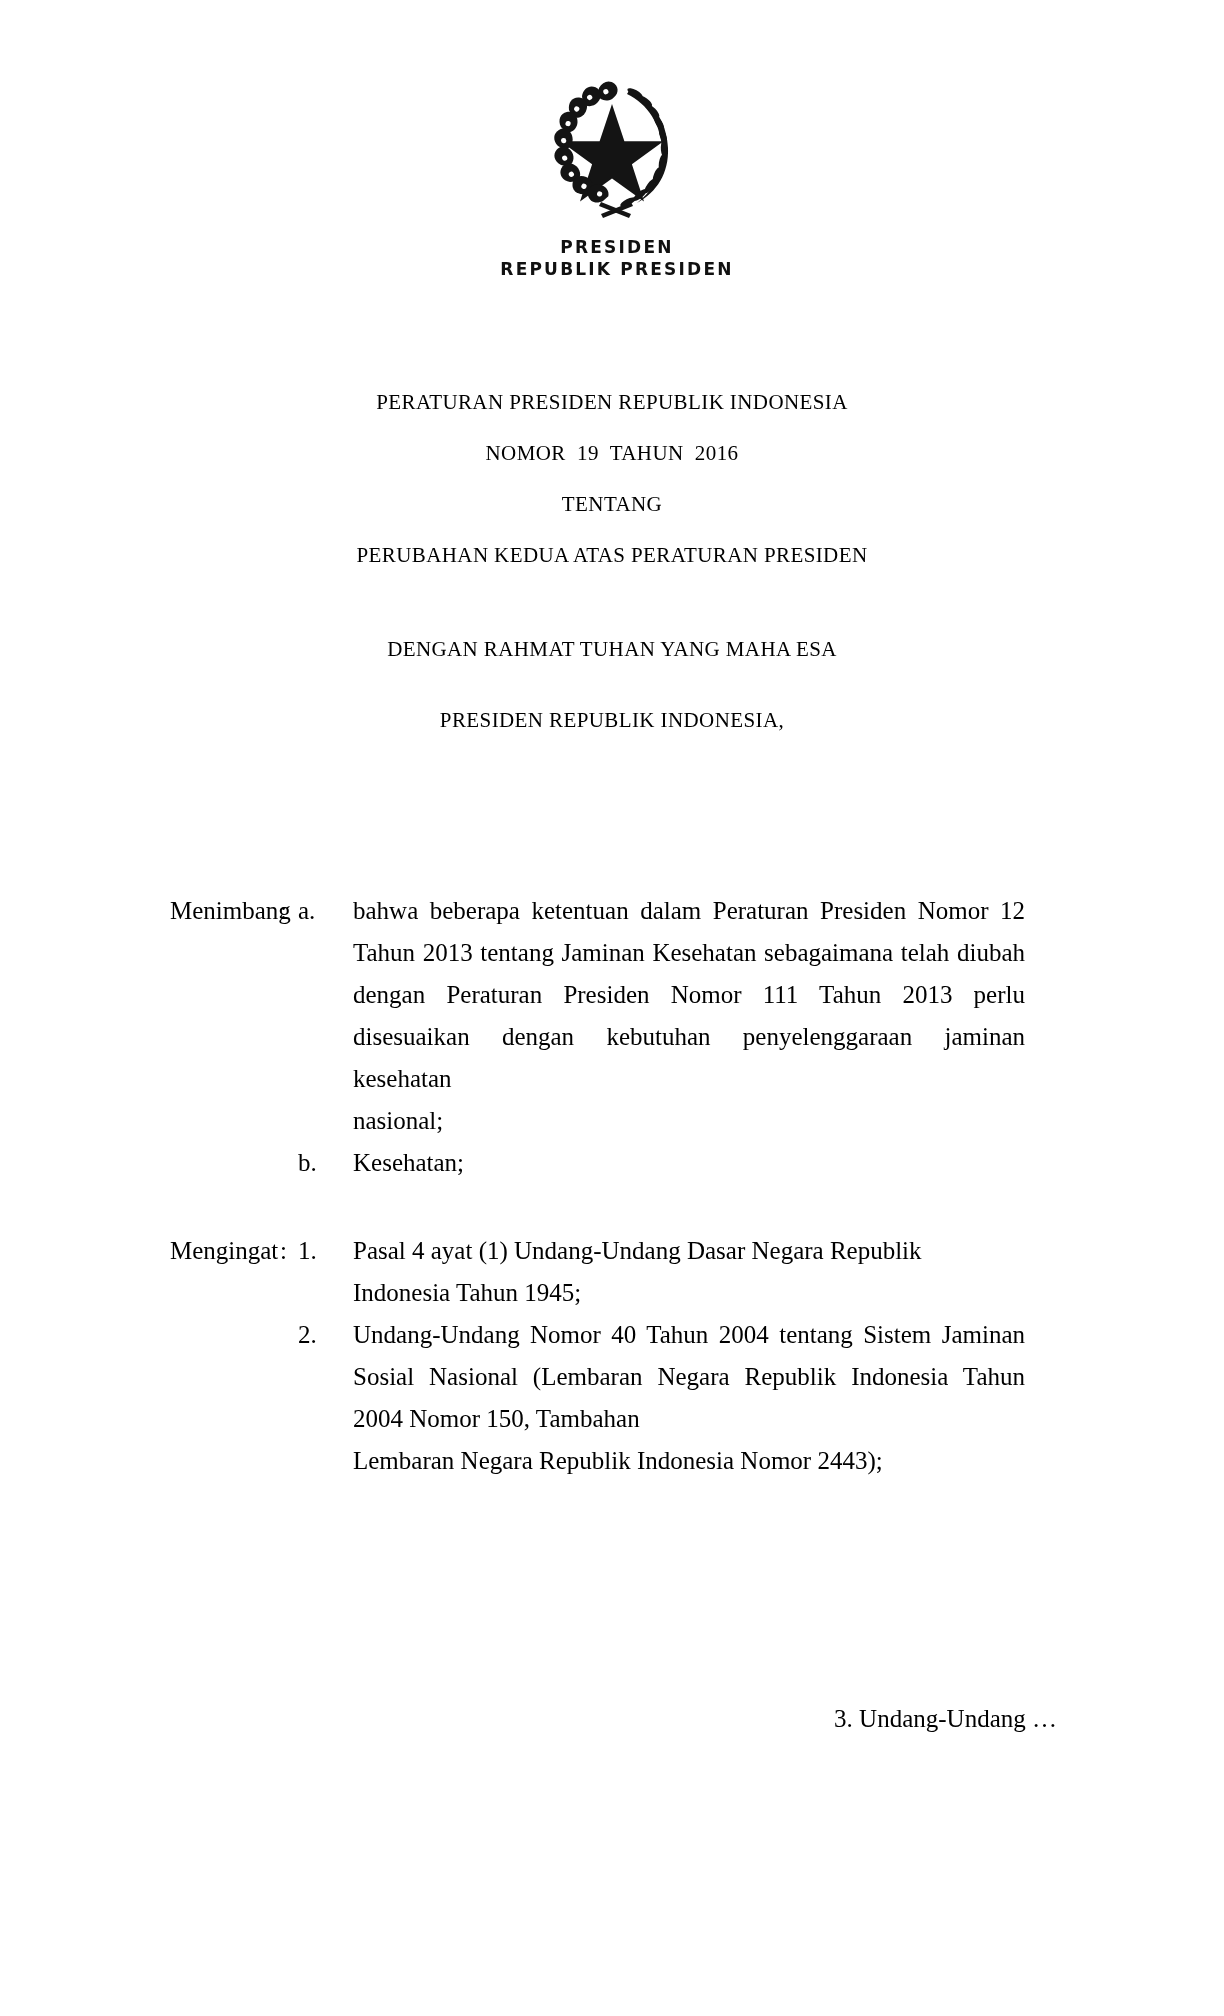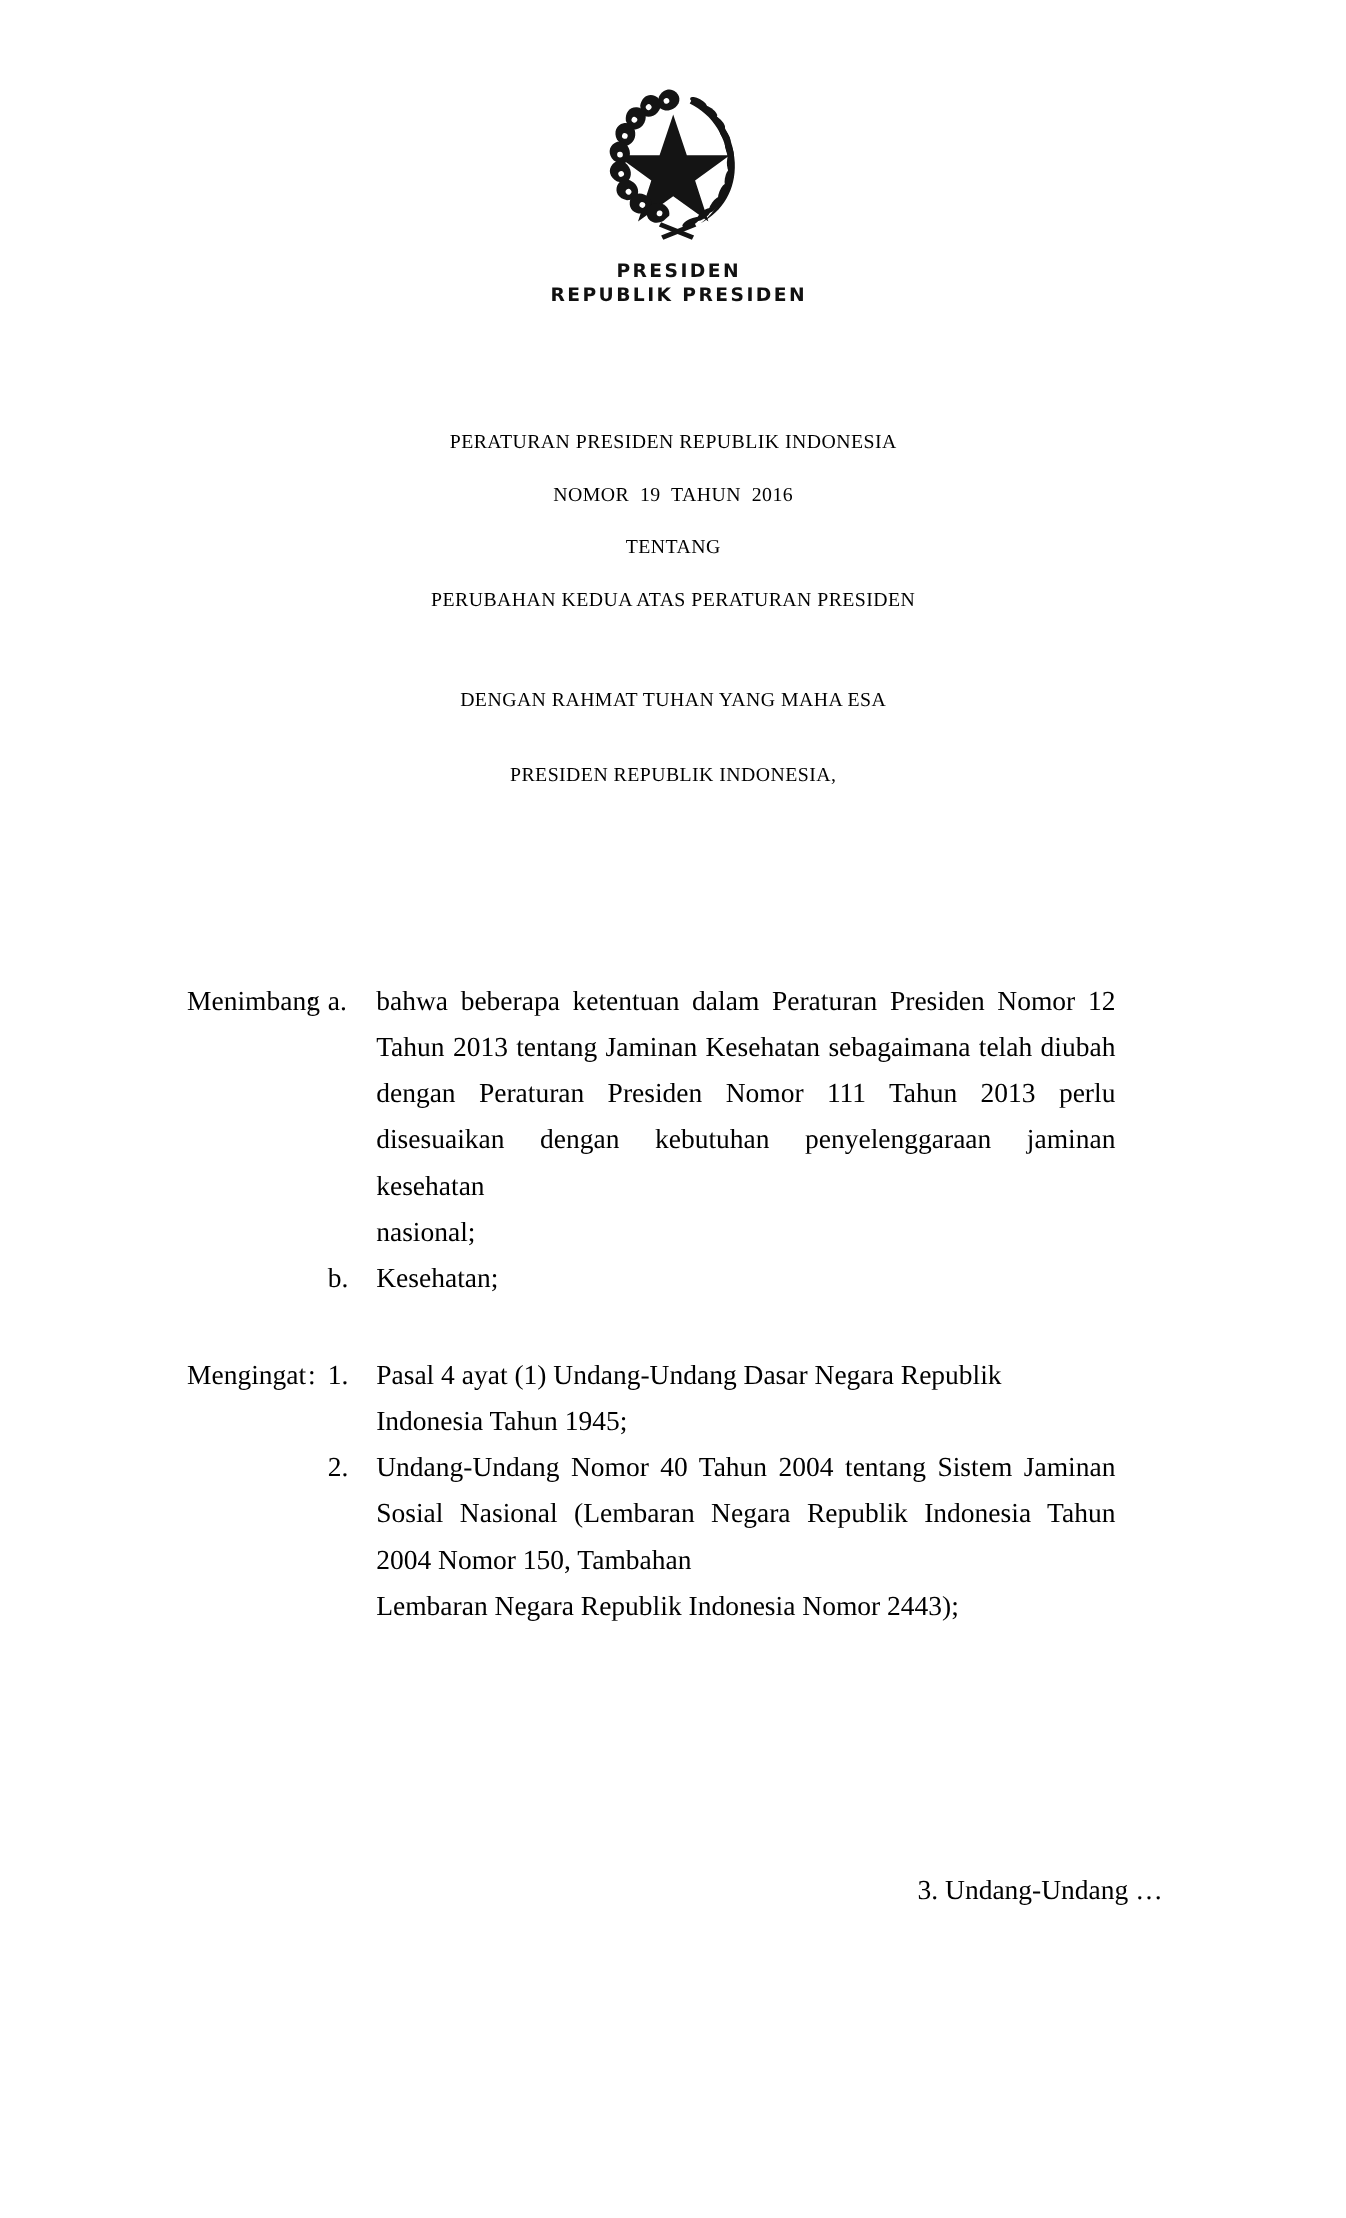--- a/index.html
+++ b/index.html
@@ -50,21 +50,21 @@
 
   
   .title-block {
     position: absolute;
     left: 112px;
     top: 392px;
     width: 1000px;
     text-align: center;
   }
   .title-line {
-    font-size: 18px;
+    font-size: 21px;
     line-height: 1.0;
     letter-spacing: 0.4px;
     white-space: pre;
   }
   .gap-sm { height: 23px; }
   .gap-md { height: 30px; }
   .gap-lg { height: 50px; }
 
   
   .body-block {
@@ -109,20 +109,21 @@
   }
 
   .text-col {
     flex: 0 0 672px;
     width: 672px;
     font-size: 25px;
     line-height: 42px;
     text-align: justify;
     text-justify: inter-word;
     hyphens: none;
+    margin-left: 11px;
   }
   .text-col .last-line { text-align: left; }
 
   .section-gap { height: 46px; }
 
   
   .catchword {
     position: absolute;
     left: 0;
     top: 1698px;

